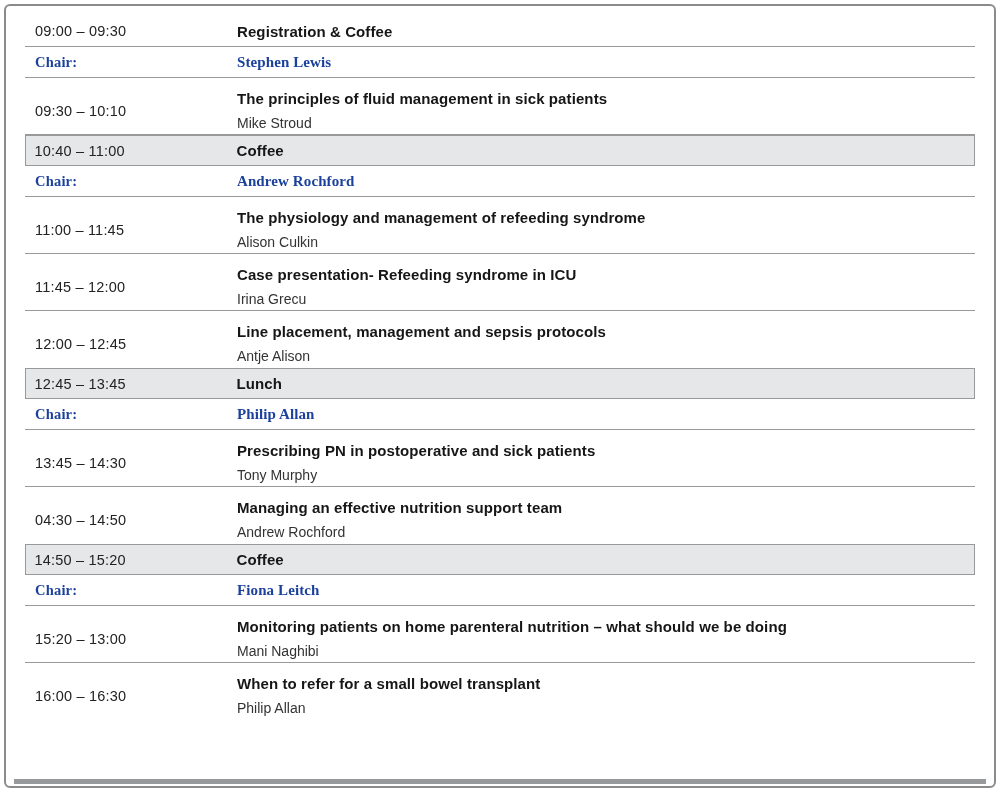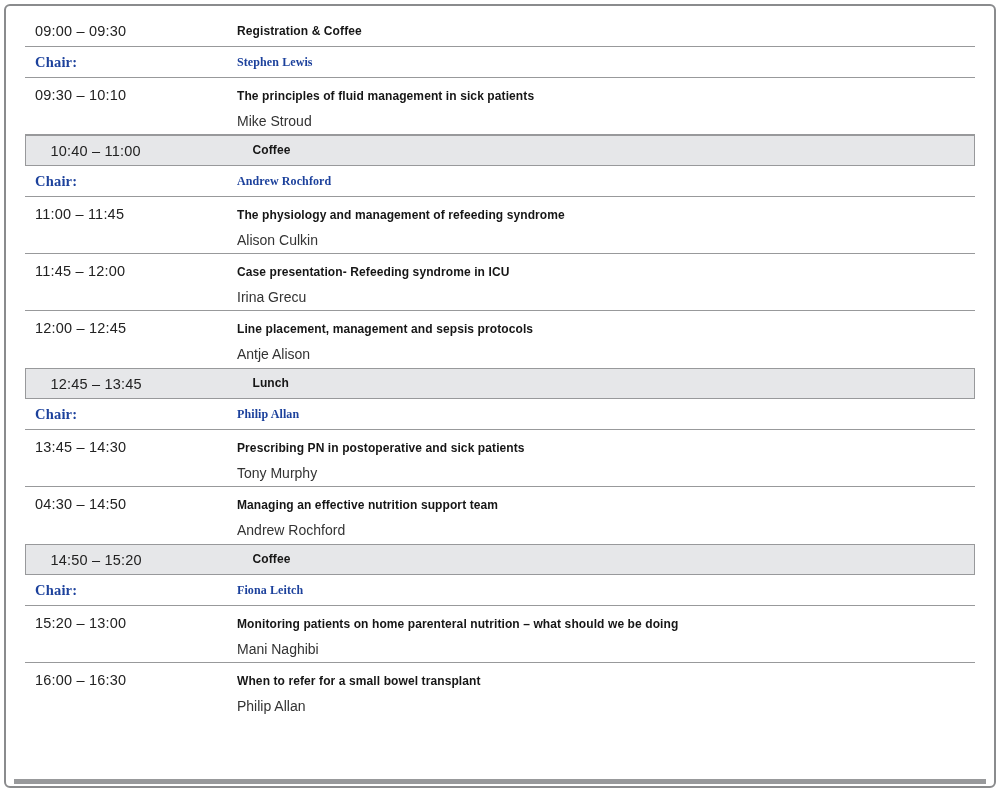--- a/index.html
+++ b/index.html
@@ -23,36 +23,35 @@
   }
   .bottom-strip{
     position:absolute;left:8px;right:8px;bottom:2px;height:5px;
     background:var(--line);
   }
   .table{margin:10px 19px 0 19px;}
   .row{
     display:flex;align-items:flex-start;box-sizing:border-box;
     border-bottom:1.5px solid var(--line);
   }
-  .row.multi{height:57px;padding-top:9px;}
+  .row.multi{height:57px;padding-top:9px;align-items:center;}
   .row.single{height:31px;align-items:center;padding-top:0;}
   .row.break{
     background:var(--break-bg);
     border:1.5px solid var(--line);
-    padding-left:16px;
   }
   .row.noborder{border-bottom:none;}
   .time{
     flex:none;width:202px;padding-left:10px;
     font-size:14.5px;color:var(--time-text);letter-spacing:.2px;
   }
   .row.break .time{padding-left:8.5px;}
   .detail{flex:1;min-width:0;}
   .title{
-    font-weight:bold;font-size:12px;color:var(--title-text);
+    font-weight:bold;font-size:15px;color:var(--title-text);
     line-height:19px;letter-spacing:.1px;
   }
   .speaker{
     font-size:14px;color:var(--speaker-text);line-height:19px;margin-top:6px;
   }
   .row.chair .time,.row.chair .title{
     color:var(--accent);font-weight:bold;font-family:Liberation Serif, serif;
   }
 </style>
 </head>

